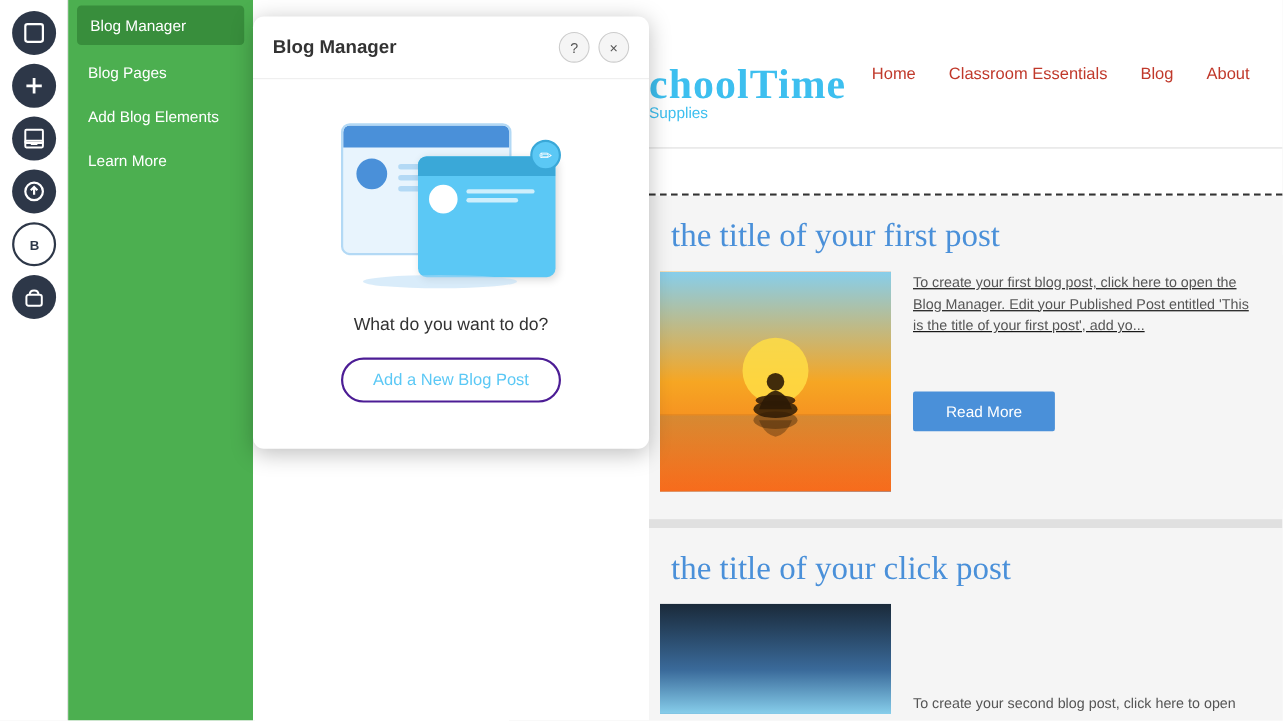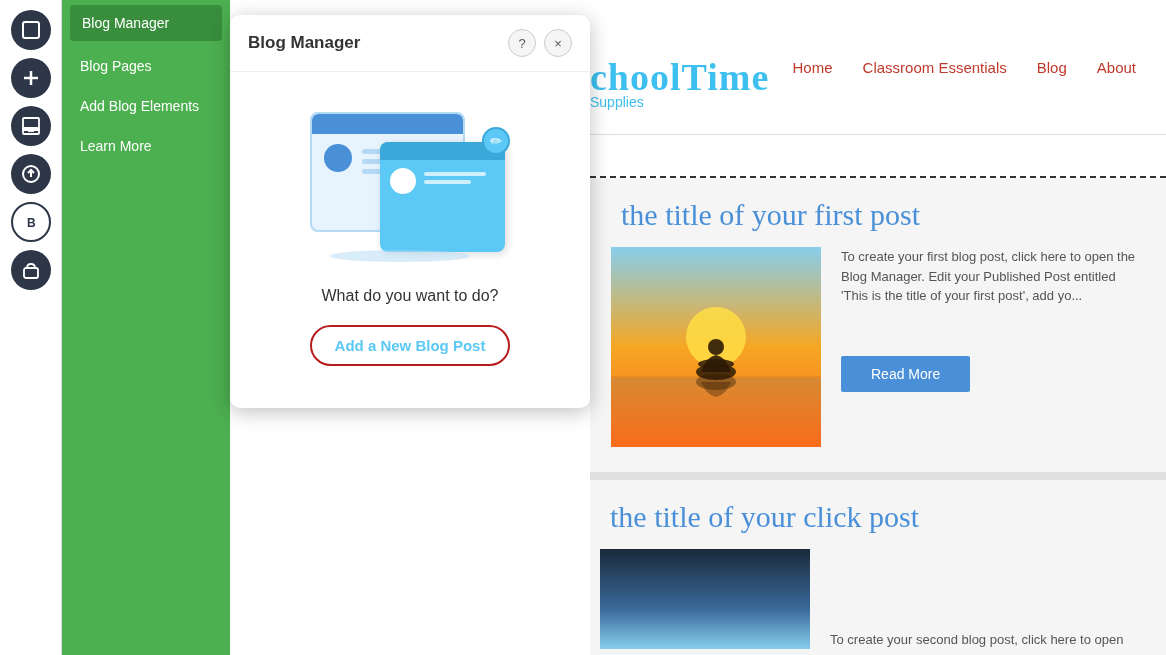--- a/index.html
+++ b/index.html
@@ -89,21 +89,21 @@
       right: 0;
       bottom: 0;
       background: #f5f5f5;
       z-index: 1;
       overflow: hidden;
     }
 
     
     .blog-post {
       background: #f5f5f5;
-      padding: 20px 20px 20px 21px;
+      padding: 20px 20px 20px 10px;
       margin-bottom: 5px;
     }
 
     .blog-post-title {
       font-size: 30px;
       color: #4a90d9;
       font-family: 'Brush Script MT', cursive;
       margin-bottom: 15px;
       margin-left: 10px;
     }
@@ -431,28 +431,27 @@
       font-size: 16px;
       color: #333;
       margin-bottom: 20px;
       text-align: right;
     }
 
     .btn-outline {
       width: 200px;
       padding: 10px;
       border-radius: 25px;
-      border: 2px solid #b91c1c;
+      border: 2px solid #4c1d95;
       background: transparent;
       color: #5bc8f5;
       font-size: 15px;
       cursor: pointer;
       margin-bottom: 12px;
       text-align: center;
-      font-weight: bold;
     }
 
     .btn-filled {
       width: 200px;
       padding: 11px;
       border-radius: 25px;
       border: none;
       background: #5bc8f5;
       color: #fff;
       font-size: 15px;
@@ -515,21 +514,21 @@
 
           <ellipse cx="105" cy="125" rx="20" ry="8" fill="#2c1a05" opacity="0.85"></ellipse>
           <ellipse cx="105" cy="117" rx="18" ry="5" fill="#3a2009" opacity="0.9"></ellipse>
           <circle cx="105" cy="100" r="8" fill="#2c1a05" opacity="0.9"></circle>
           <path d="M90,125 Q95,110 105,108 Q115,110 120,125" fill="#2c1a05" opacity="0.9"></path>
 
           <ellipse cx="105" cy="135" rx="20" ry="8" fill="#2c1a05" opacity="0.4"></ellipse>
           <path d="M90,135 Q95,148 105,150 Q115,148 120,135" fill="#2c1a05" opacity="0.35"></path>
         </svg>
       </div>
-      <div style="flex:1;">
+      <div style="flex:1;text-decoration:underline;">
         <div class="blog-post-text">To create your first blog post, click here to open the Blog Manager.  Edit your Published Post entitled 'This is the title of your first post', add yo...</div>
         <button class="read-more-btn">Read More</button>
       </div>
     </div>
   </div>
 
   <div class="post-divider"></div>
 
   <div class="blog-post-2">
     <div class="blog-post-2-title">the title of your click post</div>

